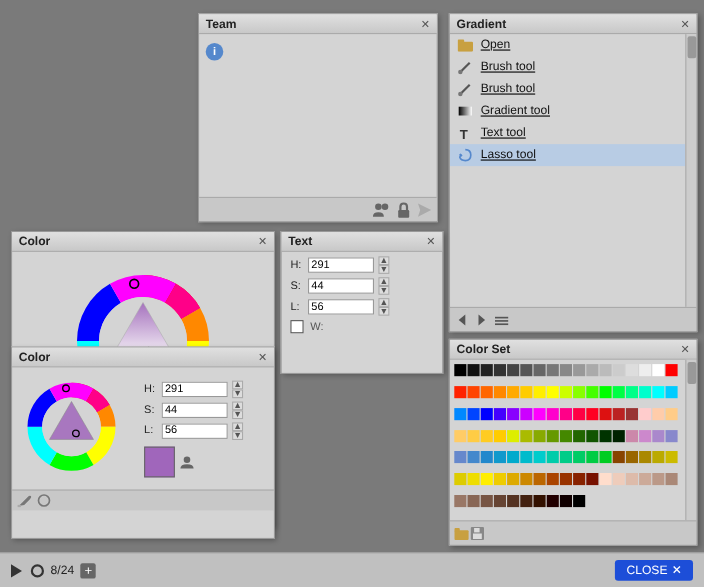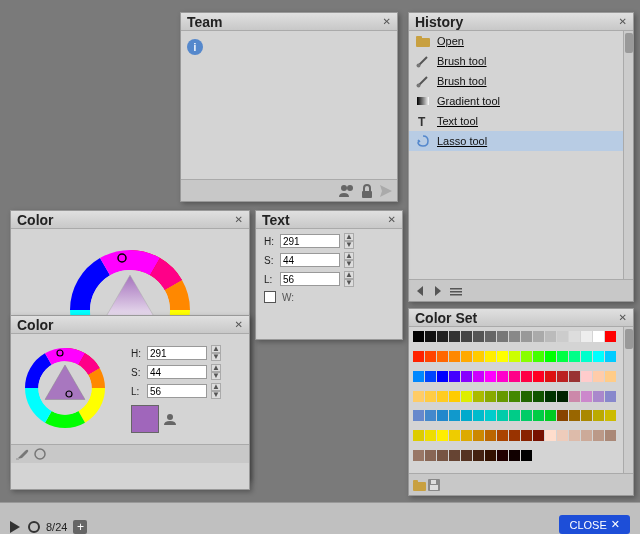--- a/index.html
+++ b/index.html
@@ -15,21 +15,21 @@
 
     
     .bottom-bar {
       position: absolute;
       bottom: 0; left: 0;
       width: 640px;
       height: 32px;
       background: #c0c0c0;
       border-top: 1px solid #999;
       display: flex;
-      align-items: flex-end;
+      align-items: center;
       justify-content: space-between;
       padding: 0 10px;
     }
 
     .bottom-left {
       display: flex;
       align-items: center;
       gap: 6px;
     }
 
@@ -100,21 +100,21 @@
     .panel-header {
       background: linear-gradient(to bottom, #e0e0e0, #c8c8c8);
       border-bottom: 1px solid #aaa;
       padding: 2px 6px;
       display: flex;
       align-items: center;
       justify-content: space-between;
       height: 18px;
     }
     .panel-title {
-      font-size: 14px;
+      font-size: 11px;
       font-weight: bold;
       color: #222;
     }
     .panel-close {
       font-size: 10px;
       color: #555;
       cursor: pointer;
       border: none;
       background: transparent;
     }
@@ -364,21 +364,21 @@
       flex: 1;
       overflow: hidden;
       text-decoration: underline;
     }
   </style>
 </head>
 <body>
 
 <div class="panel history-panel">
   <div class="panel-header">
-    <span class="panel-title">History</span>
+    <span class="panel-title">Gradient</span>
     <button class="panel-close">✕</button>
   </div>
   <div class="history-scroll-container">
     <div class="history-list-inner">
 
       <div class="history-item">
         <div class="history-icon">
           <svg width="14" height="12" viewBox="0 0 14 12">
               <rect x="0" y="3" width="14" height="9" rx="1" fill="#c8a040"></rect>
               <rect x="0" y="1" width="6" height="3" rx="1" fill="#c8a040"></rect>

